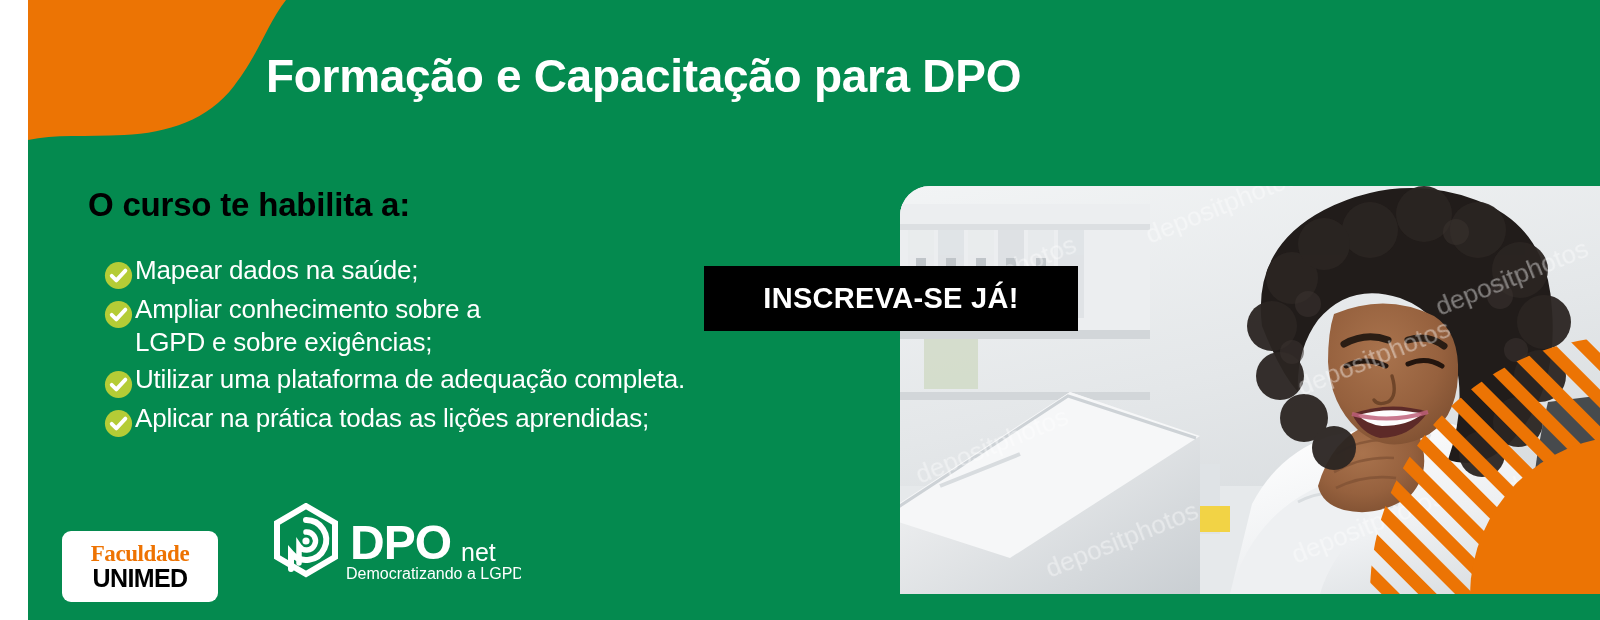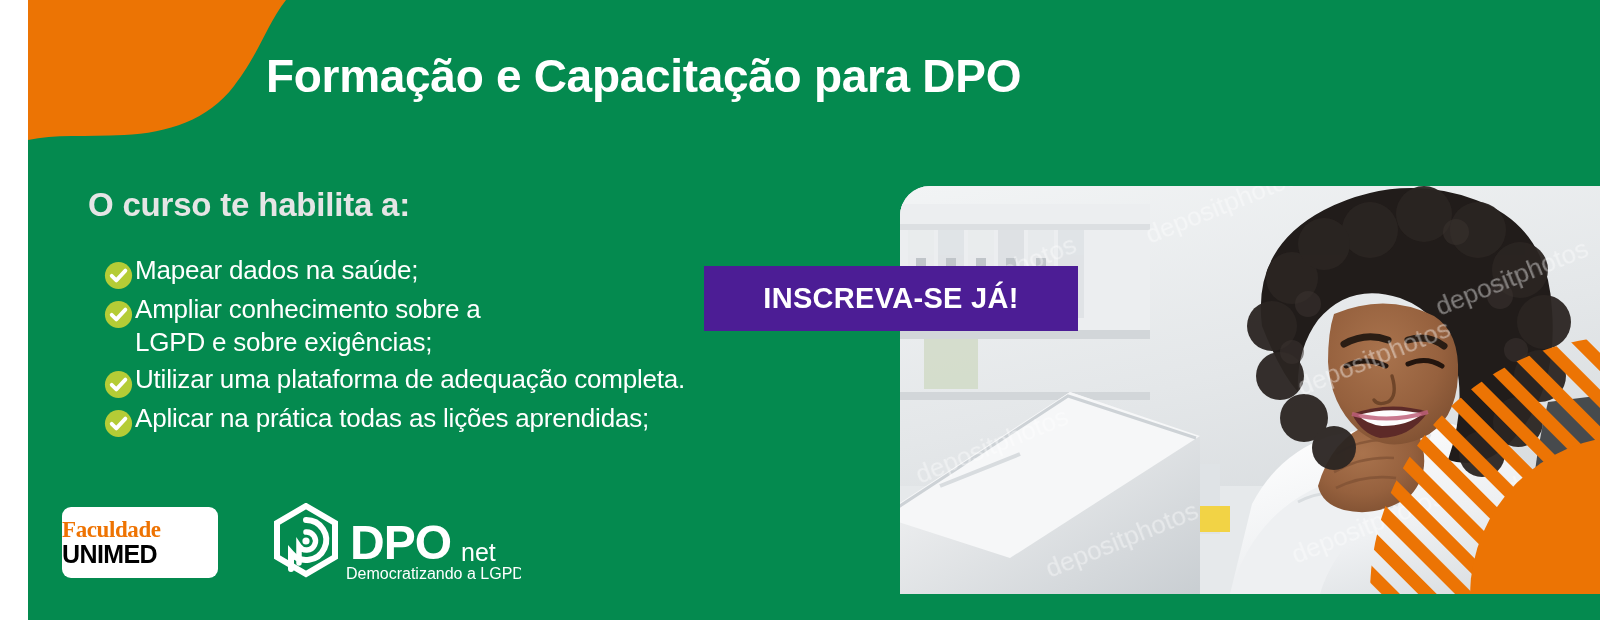--- a/index.html
+++ b/index.html
@@ -42,21 +42,21 @@
   .headline .line {
     display: block;
     white-space: pre;
   }
 
   
   .subtitle {
     position: absolute;
     left: 60px;
     top: 186px;
-    color: #e5e5e5;
+    color: #000000;
     font-size: 33px;
     font-weight: bold;
     letter-spacing: -0.2px;
   }
 
   
   .bullets {
     position: absolute;
     left: 76px;
     top: 254px;
@@ -82,21 +82,21 @@
     white-space: pre-line;
   }
 
   
   .cta {
     position: absolute;
     left: 676px;
     top: 266px;
     width: 374px;
     height: 65px;
-    background: #4c1d95;
+    background: #000000;
     border: none;
     color: #ffffff;
     font-family: "Liberation Sans", sans-serif;
     font-size: 29px;
     font-weight: bold;
     letter-spacing: 0.3px;
     cursor: pointer;
     display: flex;
     align-items: center;
     justify-content: center;
@@ -114,27 +114,28 @@
     border-radius: 30px 0 0 0;
     overflow: hidden;
     background: #dfe2e3;
   }
   .photo svg { display: block; }
 
   
   .unimed-card {
     position: absolute;
     left: 34px;
-    top: 507px;
+    top: 531px;
     width: 156px;
     height: 71px;
     background: #ffffff;
     border-radius: 9px;
     display: flex;
     flex-direction: column;
+    align-items: center;
     justify-content: center;
   }
   .unimed-top {
     color: #EE7302;
     font-family: "Liberation Serif", serif;
     font-size: 23px;
     font-weight: bold;
     line-height: 1;
     letter-spacing: -0.4px;
   }

